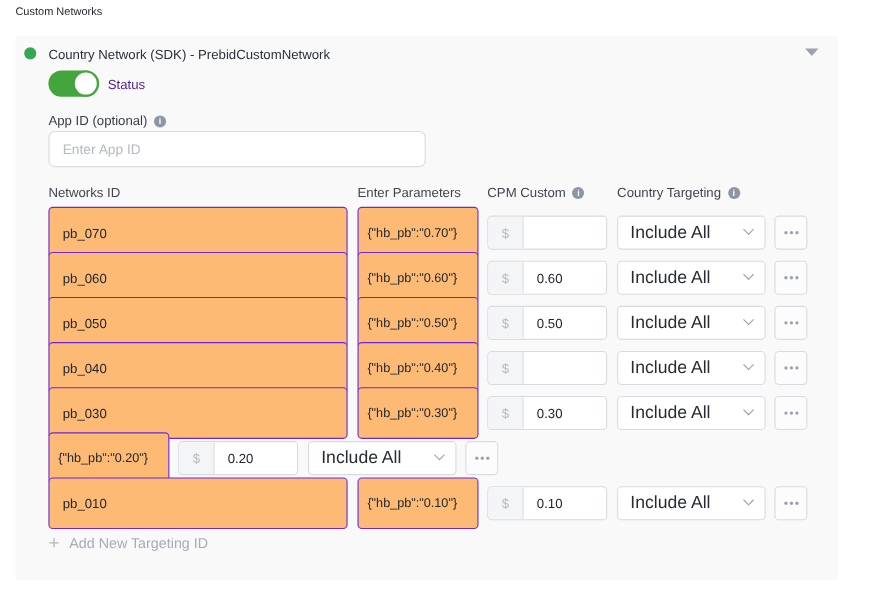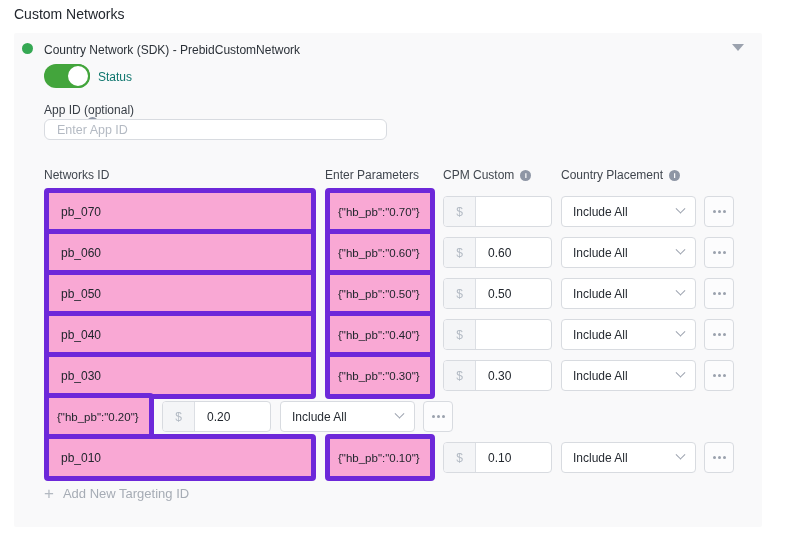--- a/index.html
+++ b/index.html
@@ -1,79 +1,79 @@
 <!DOCTYPE html>
 <html><head>
 <meta charset="utf-8">
 <style>
   * { margin:0; padding:0; box-sizing:border-box; }
   html,body { width:798px; height:541px; background:#ffffff;
     font-family:"Liberation Sans", sans-serif; }
   .page { position:relative; width:798px; height:541px; background:#ffffff; overflow:hidden; }
 
-  .page-title { position:absolute; left:14px; top:6px; font-size:14px; color:#22272e; }
+  .page-title { position:absolute; left:14px; top:6px; font-size:10px; color:#22272e; }
 
   .panel { position:absolute; left:14px; top:33px; width:748px; height:494px;
     background:#f9f9fa; border-radius:2px; }
 
   
   .net-dot { position:absolute; left:8px; top:10px; width:11px; height:11px;
     border-radius:50%; background:#35a853; }
   .net-title { position:absolute; left:30px; top:10px; font-size:12px; color:#2b3138; }
   .collapse-caret { position:absolute; right:18px; top:11px; width:0; height:0;
     border-left:6px solid transparent; border-right:6px solid transparent;
     border-top:7px solid #9ba2ae; cursor:pointer; }
 
   
   .toggle { position:absolute; left:30px; top:31px; width:46px; height:24px;
     background:#43a53c; border-radius:12px; cursor:pointer; }
   .toggle .knob { position:absolute; right:0px; top:0px; width:24px; height:24px;
     background:#ffffff; border:2px solid #43a53c; border-radius:50%; }
-  .status-label { position:absolute; left:84px; top:37px; font-size:12px; color:#0f766e; }
+  .status-label { position:absolute; left:84px; top:37px; font-size:12px; color:#4c1d95; }
 
   
   .appid-label { position:absolute; left:30px; top:70px; font-size:12px; color:#383e46;
-    display:flex; align-items:center;flex-direction:column; }
+    display:flex; align-items:center; }
   .info { display:inline-flex; width:11px; height:11px; border-radius:50%;
     background:#8e96a5; color:#ffffff; font-size:8px; font-weight:bold;
     align-items:center; justify-content:center; margin-left:6px; font-style:normal; }
-  .appid-input { position:absolute; left:30px; top:86px; width:343px; height:21px;
+  .appid-input { position:absolute; left:30px; top:86px; width:343px; height:33px;
     background:#ffffff; border:1px solid #d8dbe0; border-radius:6px;
     padding:0 12px; font-size:12.5px; color:#21262d; outline:none;
     font-family:"Liberation Sans", sans-serif; }
   .appid-input::placeholder { color:#b4bac3; }
 
   
   .cols { position:absolute; left:30px; top:135px; display:flex; align-items:center;
     font-size:12px; color:#40464e; }
   .col { display:flex; align-items:center; }
   .c1 { width:272px; margin-right:9px; }
   .c2 { width:110px; margin-right:8px; }
   .c3 { width:109px; margin-right:9px; }
   .c4 { width:135px; margin-right:8px; }
 
   
   .rows { position:absolute; left:30px; top:163px; }
   .row { display:flex; align-items:center; margin-bottom:10px; height:31px; }
-  .inp { height:47px; background:#f9a8d4; border:5px solid #6d28d9; border-radius:4px;
+  .inp { height:47px; background:#fdba74; border:1px solid #6d28d9; border-radius:4px;
     font-size:12px; color:#21262d; outline:none;
     font-family:"Liberation Sans", sans-serif; }
   .placement { width:272px; margin-right:9px; padding:0 12px; }
   .params { width:110px; margin-right:8px; padding:0 8px; font-size:11.5px; }
   .cpm { width:109px; margin-right:9px; height:31px; display:flex; align-items:stretch;
     background:#ffffff; border:1px solid #d8dbe0; border-radius:4px; overflow:hidden; }
   .cur { width:32px; background:#f4f5f7; color:#b3bac4; font-size:12px;
     display:flex; align-items:center; justify-content:center;
     border-right:1px solid #dcdfe4; }
   .cpmv { flex:1; min-width:0; border:none; outline:none; padding:0 0 0 12px;
     font-size:12px; color:#21262d; background:transparent;
     font-family:"Liberation Sans", sans-serif; }
   .select { width:135px; margin-right:8px; height:31px; background:#ffffff;
     border:1px solid #d8dbe0; border-radius:4px; display:flex; align-items:center;
-    justify-content:space-between; padding:0 11px; font-size:12px; color:#272c33;
+    justify-content:space-between; padding:0 11px; font-size:16px; color:#272c33;
     cursor:pointer; }
   .chev { width:7px; height:7px; border-right:1.4px solid #9aa1ad;
     border-bottom:1.4px solid #9aa1ad; transform:rotate(45deg) translate(-2px,-2px); }
   .more { width:30px; height:31px; background:#fcfcfd; border:1px solid #d8dbe0;
     border-radius:4px; display:flex; align-items:center; justify-content:center;
     cursor:pointer; }
   .dots { display:flex; gap:2px; }
   .dots i { width:3px; height:3px; border-radius:50%; background:#9aa1ad; display:block; }
 
   
@@ -110,21 +110,21 @@
         <span>Networks ID</span>
       </div>
       <div class="col c2">
         <span>Enter Parameters</span>
       </div>
       <div class="col c3">
         <span>CPM Custom</span>
         <span class="info">i</span>
       </div>
       <div class="col c4">
-        <span>Country Placement</span>
+        <span>Country Targeting</span>
         <span class="info">i</span>
       </div>
     </div>
 
     <div class="rows">
   <div class="row">
     <input class="inp placement" value="pb_070" style="">
     <input class="inp params" value="{&quot;hb_pb&quot;:&quot;0.70&quot;}" style="">
     <div class="cpm">
       <span class="cur">$</span>

